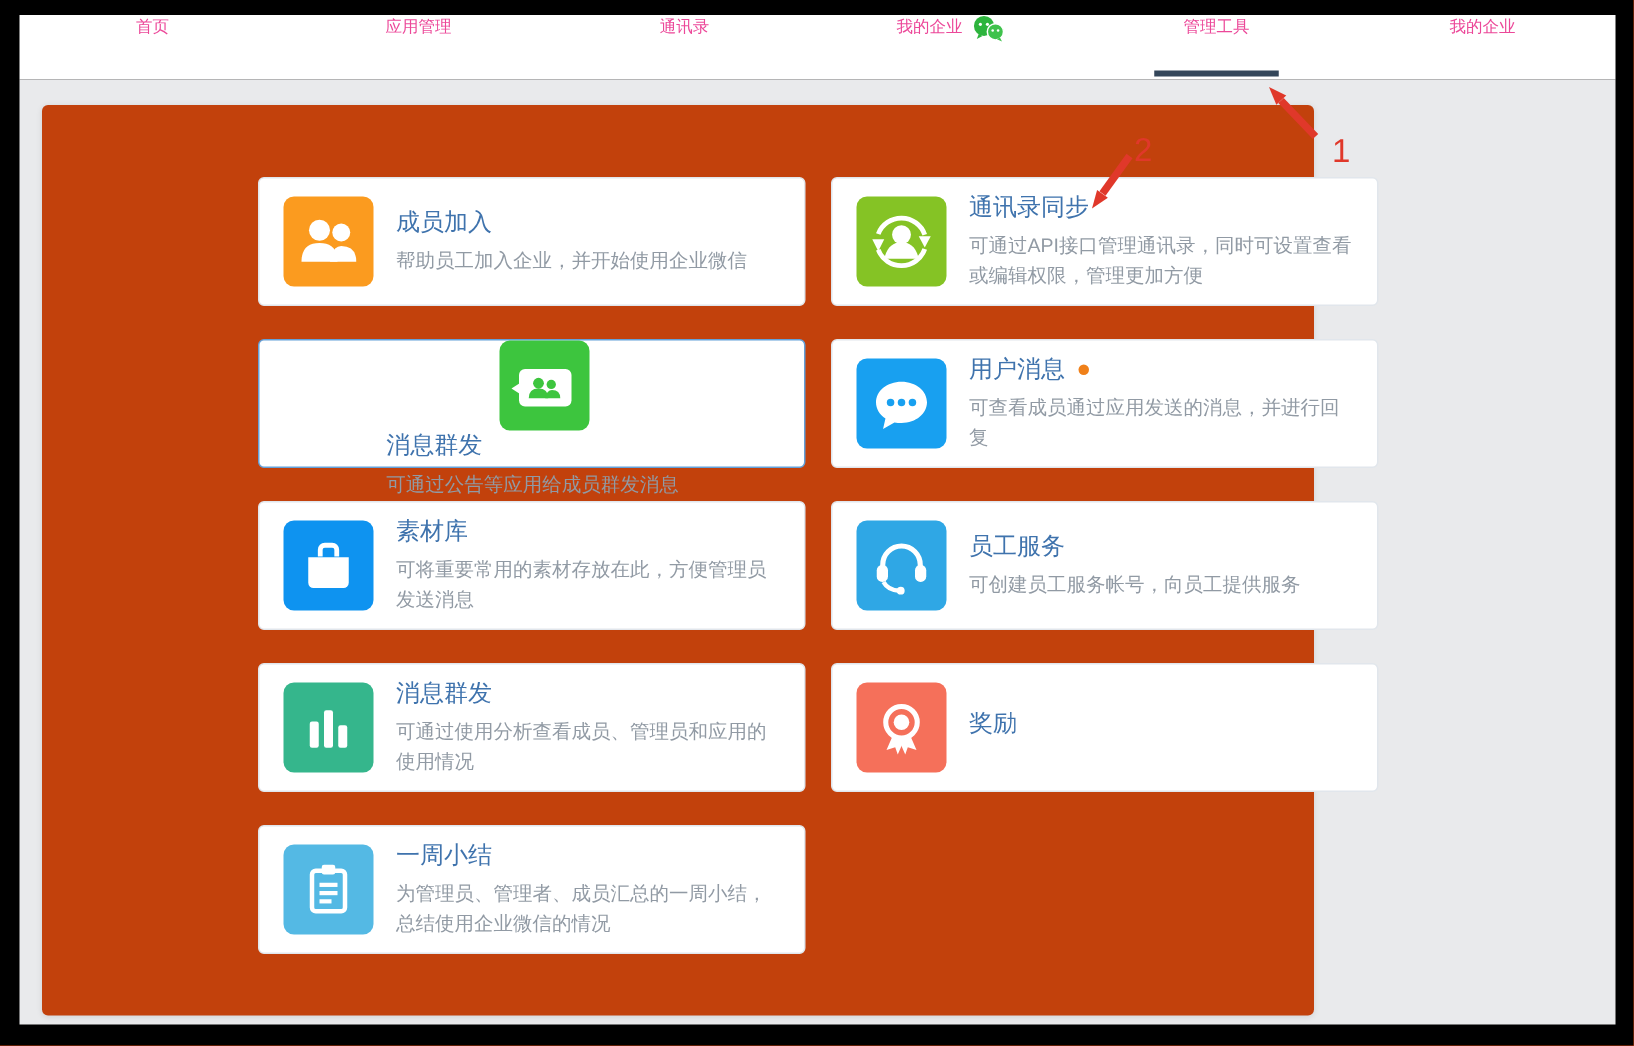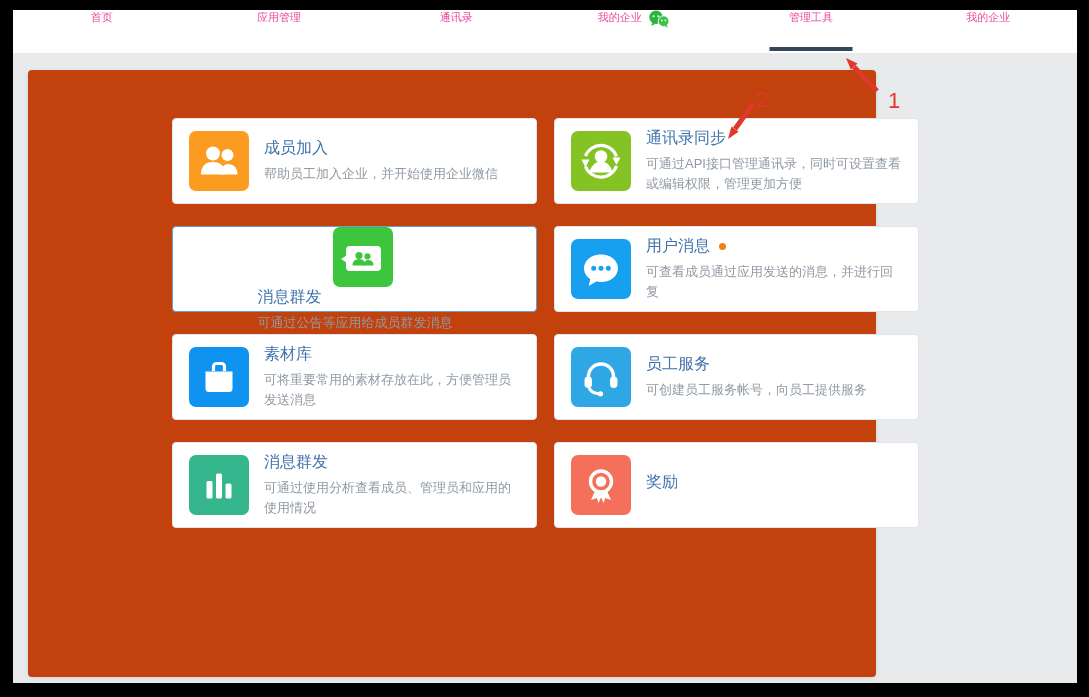--- a/index.html
+++ b/index.html
@@ -180,20 +180,37 @@
             </svg>
           </div>
           <div class="card-text">
             <div class="card-title">
               <span>消息群发</span>
             </div>
             <div class="card-desc">可通过使用分析查看成员、管理员和应用的使用情况</div>
           </div>
         </div>
 
+        <div class="card">
+          <div class="card-icon" style="background-color: rgb(84, 185, 228); color: rgb(84, 185, 228);">
+            <svg width="60" height="60" viewBox="0 0 60 60">
+              <rect x="19" y="17.5" width="22" height="27" rx="2.5" fill="none" stroke="#fff" stroke-width="3"></rect>
+              <rect x="25.5" y="13.5" width="9" height="6.5" rx="1.5" fill="#fff"></rect>
+              <rect x="24" y="25.5" width="12" height="2.8" fill="#fff"></rect>
+              <rect x="24" y="31" width="12" height="2.8" fill="#fff"></rect>
+              <rect x="24" y="36.5" width="8" height="2.8" fill="#fff"></rect>
+            </svg>
+          </div>
+          <div class="card-text">
+            <div class="card-title">
+              <span>一周小结</span>
+            </div>
+            <div class="card-desc">为管理员、管理者、成员汇总的一周小结，总结使用企业微信的情况</div>
+          </div>
+        </div>
 
       </div>
 
       <div class="cards-col">
 
         <div class="card">
           <div class="card-icon" style="background-color: rgb(133, 195, 37); color: rgb(133, 195, 37);">
             <svg width="60" height="60" viewBox="0 0 60 60">
               <path d="M14.5 25 A16.5 16.5 0 0 1 45.5 25.5" fill="none" stroke="#fff" stroke-width="3.2"></path>
               <path d="M45.5 35 A16.5 16.5 0 0 1 14.5 35.5" fill="none" stroke="#fff" stroke-width="3.2"></path>

